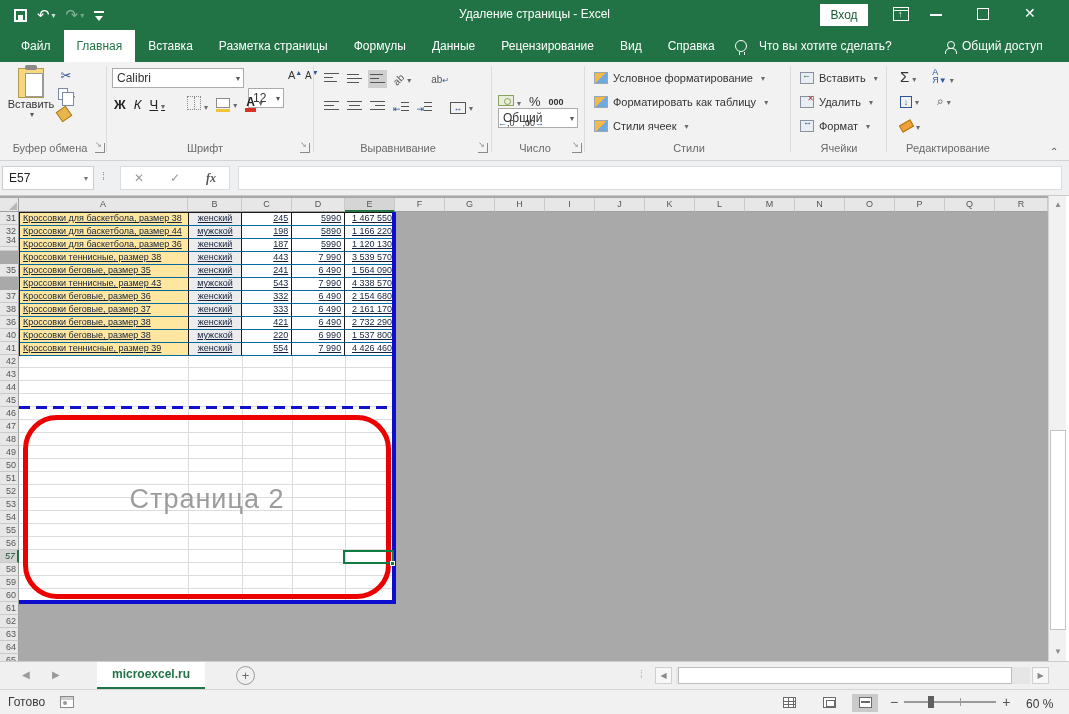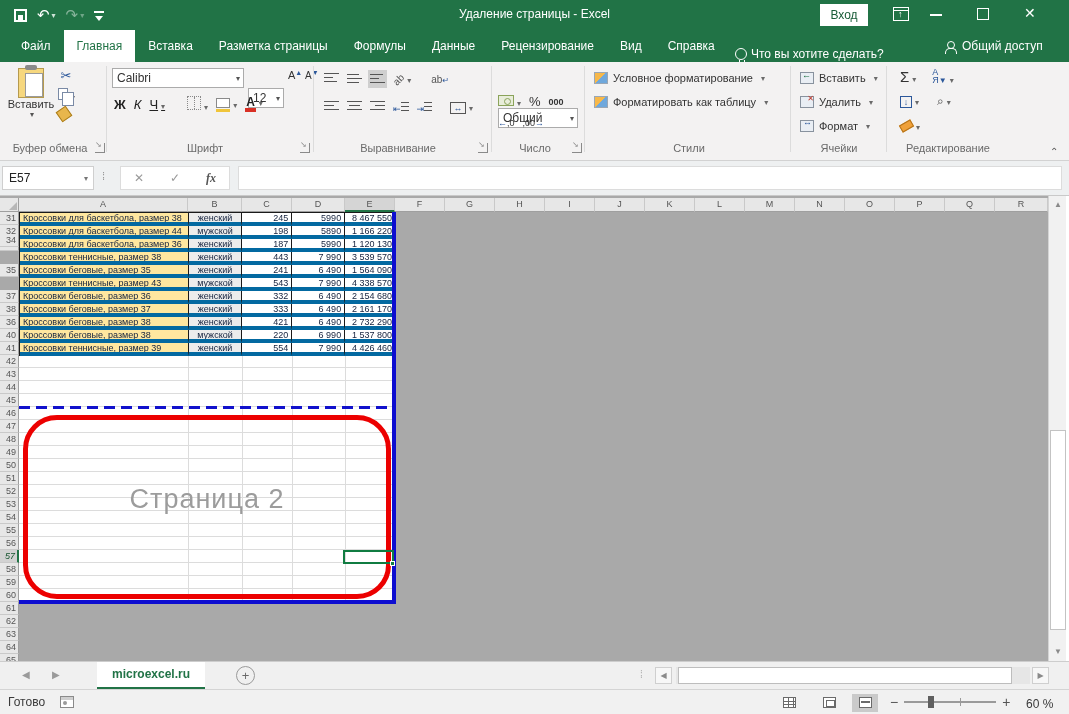--- a/index.html
+++ b/index.html
@@ -24,21 +24,21 @@
   .ribdisp::after { content:"↑"; position:absolute; left:4px; top:1px; font-size:9px; }
   .win-min { left:930px; top:14px; width:12px; height:2px; background:#fff; }
   .win-max { left:977px; top:8px; width:12px; height:12px; border:1px solid #fff; }
   .win-close { left:1024px; top:5px; color:#fff; font-size:14px; }
 
   
   .tabrow { left:0; top:30px; width:1069px; height:32px; background:#217346; color:#fff; }
   .tabstrip { position:absolute; left:8px; top:0; height:32px; display:flex; align-items:stretch; }
   .rtab { padding:0 13px; line-height:32px; font-size:12px; color:#fff; cursor:pointer; white-space:nowrap; }
   .rtab.active { background:#fff; color:#217346; }
-  .tellme { position:absolute; left:735px; top:8px; height:32px; display:flex; align-items:center; gap:4px; color:#fff; }
+  .tellme { position:absolute; left:735px; top:0; height:32px; display:flex; align-items:center; gap:12px; color:#fff; }
   .bulb { width:12px; height:12px; border:1px solid #fff; border-radius:50%; position:relative; }
   .bulb::after { content:""; position:absolute; left:3px; bottom:-4px; width:4px; height:3px; border-left:1px solid #fff; border-right:1px solid #fff; }
   .share { position:absolute; left:945px; top:0; height:32px; display:flex; align-items:center; gap:6px; color:#fff; }
   .person { width:11px; height:11px; position:relative; }
   .person::before { content:""; position:absolute; left:2px; top:0; width:6px; height:6px; border:1px solid #fff; border-radius:50%; }
   .person::after { content:""; position:absolute; left:0; top:7px; width:10px; height:5px; border:1px solid #fff; border-bottom:none; border-radius:5px 5px 0 0; }
 
   
   .ribbon { left:0; top:62px; width:1069px; height:99px; background:#f3f2f2; border-bottom:1px solid #d2d2d2; font-size:11px; color:#333; }
   .gsep { position:absolute; top:4px; width:1px; height:86px; background:#dcdcdc; }
@@ -102,21 +102,21 @@
   .colhdr.sel { background:#d5d5d5; border-bottom:2px solid #217346; }
   .cornercell { position:absolute; left:0; top:2px; width:19px; height:14px; background:#e7e7e7; border-right:1px solid #9f9f9f; border-bottom:1px solid #9f9f9f; }
   .cornercell::after { content:""; position:absolute; right:1px; bottom:1px; border-left:8px solid transparent; border-bottom:8px solid #b7b7b7; }
   .rowhdr { position:absolute; left:0; width:19px; height:13px; background:#e7e7e7; border-right:1px solid #9f9f9f; border-bottom:1px solid #c9c9c9; font-size:9px; color:#555; text-align:right; padding-right:2px; line-height:12px; }
   .rowhdr.sel { background:#d2d2d2; color:#14532d; border-right:2px solid #217346; }
   .whitearea { position:absolute; left:19px; top:16px; width:376px; height:390px; background:#fff;
     background-image:repeating-linear-gradient(to bottom, transparent 0 12px, #dcdcdc 12px 13px); }
   .vline { position:absolute; top:0; width:1px; height:390px; background:#dcdcdc; }
   .datatable { position:absolute; left:19px; top:16px; width:377px; border-top:1px solid #1a1a1a; border-left:1px solid #1a1a1a; }
   .trow { display:flex; height:13px; }
-  .tcell { border-right:1px solid #1a1a1a; border-bottom:4px solid #0369a1; font-size:9px; line-height:11px; color:#14213d; overflow:hidden; white-space:nowrap;text-decoration:underline; }
+  .tcell { border-right:1px solid #1a1a1a; border-bottom:1px solid #0369a1; font-size:9px; line-height:11px; color:#14213d; overflow:hidden; white-space:nowrap;text-decoration:underline; }
   .tc-a { width:169px; background:#ffe79f; padding-left:3px; }
   .tc-b { width:54px; background:#ececec; text-align:center; }
   .tc-c { width:50px; background:#fff; text-align:right; padding-right:3px; }
   .tc-d { width:53px; background:#fff; text-align:right; padding-right:3px; }
   .tc-e { width:51px; background:#fff; text-align:right; padding-right:3px; }
   .pagebreak { position:absolute; left:19px; top:210px; width:377px; height:3px;
     background:repeating-linear-gradient(90deg,#1111cc 0 11px, transparent 11px 17px); }
   .pb-right { position:absolute; left:392px; top:16px; width:4px; height:392px; background:#0d0dd0; }
   .pb-bottom { position:absolute; left:19px; top:404px; width:377px; height:4px; background:#0d0dd0; }
   .redoval { position:absolute; left:23px; top:219px; width:368px; height:184px; border:5px solid #ec0000; border-radius:34px; }
@@ -275,20 +275,24 @@
   <div class="gsep" style="left:584px;"></div>
 
   <div class="abs" style="left:594px; top:4px;" id="styles-list">
       <div class="stylerow ddc">
         <span class="sic"></span>
         <span>Условное форматирование</span>
       </div>
       <div class="stylerow ddc">
         <span class="sic"></span>
         <span>Форматировать как таблицу</span>
+      </div>
+      <div class="stylerow ddc">
+        <span class="sic"></span>
+        <span>Стили ячеек</span>
       </div>
     </div>
   <div class="glabel" style="left:594px; width:190px;">Стили</div>
   <div class="gsep" style="left:790px;"></div>
 
   <div class="abs" style="left:800px; top:4px;" id="cells-list">
       <div class="stylerow ddc">
         <span class="cellico ins"></span>
         <span>Вставить</span>
       </div>
@@ -392,21 +396,21 @@
     <div class="vline" style="left:223px"></div>
     <div class="vline" style="left:273px"></div>
     <div class="vline" style="left:326px"></div>
   </div>
   <div class="datatable" id="datatable">
       <div class="trow">
         <div class="tcell tc-a">Кроссовки для баскетбола, размер 38</div>
         <div class="tcell tc-b">женский</div>
         <div class="tcell tc-c">245</div>
         <div class="tcell tc-d">5990</div>
-        <div class="tcell tc-e">8 467 550</div>
+        <div class="tcell tc-e">1 467 550</div>
       </div>
       <div class="trow">
         <div class="tcell tc-a">Кроссовки для баскетбола, размер 44</div>
         <div class="tcell tc-b">мужской</div>
         <div class="tcell tc-c">198</div>
         <div class="tcell tc-d">5890</div>
         <div class="tcell tc-e">1 166 220</div>
       </div>
       <div class="trow">
         <div class="tcell tc-a">Кроссовки для баскетбола, размер 36</div>

